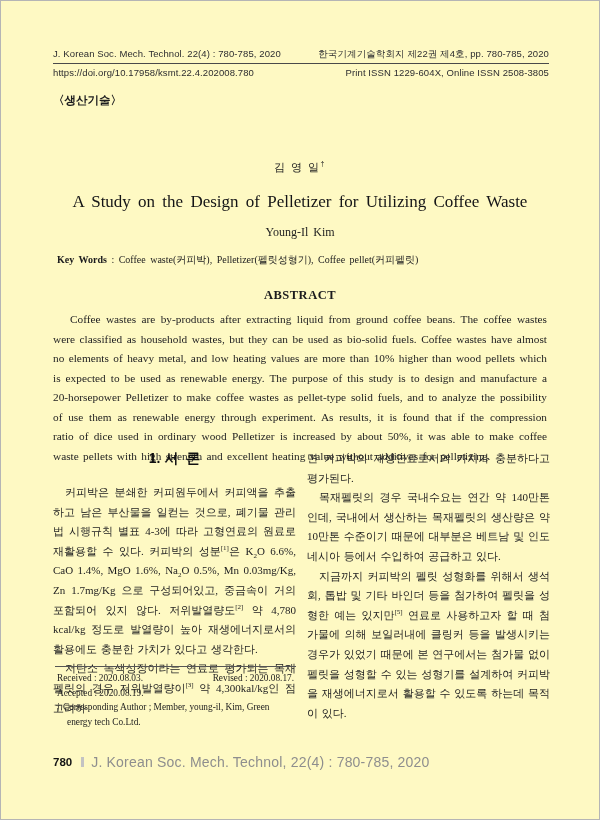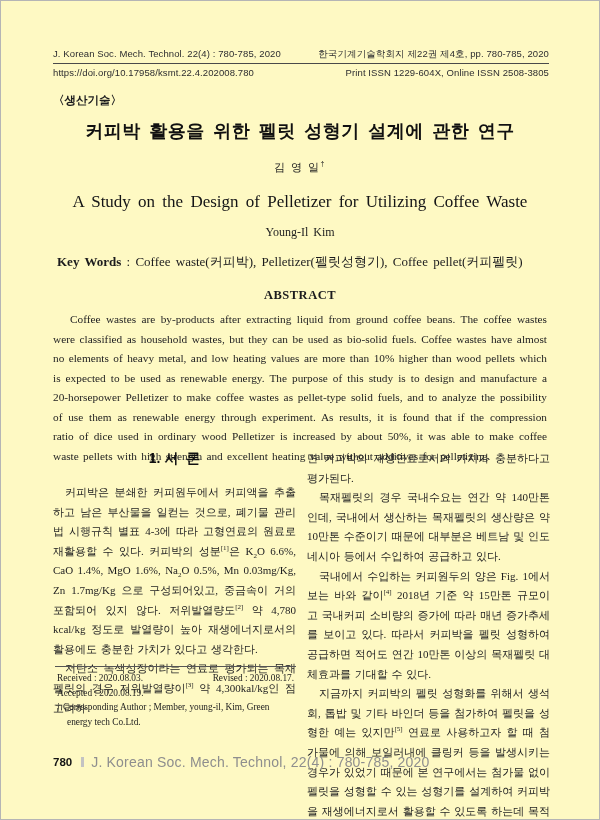--- a/index.html
+++ b/index.html
@@ -51,21 +51,21 @@
     position: absolute; left: 30px; right: 30px; top: 191px;
     text-align: center;
     font-size: 17px; font-weight: 500; word-spacing: 3px; color: #141416;
   }
   .author-en {
     position: absolute; left: 0; right: 0; top: 224px;
     text-align: center; font-size: 12px; word-spacing: 2px; color: #222;
   }
   .keywords {
     position: absolute; left: 56px; right: 36px; top: 252px;
-    font-size: 13px; word-spacing: 2px;
+    font-size: 10px; word-spacing: 2px;
   }
   .keywords .kw-label { font-weight: 700; }
 
   
   .abstract-heading {
     position: absolute; left: 0; right: 0; top: 287px;
     text-align: center; font-weight: 700; font-size: 12.5px; letter-spacing: 0.5px;
   }
   .abstract-text {
     position: absolute; left: 52px; right: 52px; top: 309px;
@@ -125,21 +125,20 @@
       <span>한국기계기술학회지 제22권 제4호, pp. 780-785, 2020</span>
     </div>
     <div class="jh-row second">
       <span>https://doi.org/10.17958/ksmt.22.4.202008.780</span>
       <span>Print ISSN 1229-604X, Online ISSN 2508-3805</span>
     </div>
   </header>
 
   <div class="category">〈생산기술〉</div>
 
-  <h1 class="title-ko">커피박 활용을 위한 펠릿 성형기 설계에 관한 연구</h1>
 
   <div class="author-ko"><span>김 영 일</span><sup>†</sup></div>
 
   <h2 class="title-en">A Study on the Design of Pelletizer for Utilizing Coffee Waste</h2>
 
   <div class="author-en">Young-Il Kim</div>
 
   <div class="keywords"><span class="kw-label">Key Words</span><span> : </span><span>Coffee waste(커피박), Pelletizer(펠릿성형기), Coffee pellet(커피펠릿)</span></div>
 
   <div class="abstract-heading">ABSTRACT</div>
@@ -147,21 +146,20 @@
 
   <section class="col col-left">
     <h3 class="section-heading">1. 서  론</h3>
     <p class="body-par"><span>커피박은 분쇄한 커피원두에서 커피액을 추출하고 남은 부산물을 일컫는 것으로, 폐기물 관리법 시행규칙 별표 4-3에 따라 고형연료의 원료로 재활용할 수 있다. 커피박의 성분</span><sup>[1]</sup><span>은 K</span><sub>2</sub><span>O 6.6%, CaO 1.4%, MgO 1.6%, Na</span><sub>2</sub><span>O 0.5%, Mn 0.03mg/Kg, Zn 1.7mg/Kg 으로 구성되어있고, 중금속이 거의 포함되어 있지 않다. 저위발열량도</span><sup>[2]</sup><span> 약 4,780 kcal/kg 정도로 발열량이 높아 재생에너지로서의 활용에도 충분한 가치가 있다고 생각한다.</span></p>
     <p class="body-par"><span>저탄소 녹색성장이라는 연료로 평가되는 목재펠릿의 경우 저위발열량이</span><sup>[3]</sup><span> 약 4,300kal/kg인 점 고려하</span></p>
   </section>
 
   <section class="col col-right">
     <p class="body-par no-indent"><span>면 커피박의 재생연료로서의 가치가 충분하다고 평가된다.</span></p>
     <p class="body-par"><span>목재펠릿의 경우 국내수요는 연간 약 140만톤 인데, 국내에서 생산하는 목재펠릿의 생산량은 약 10만톤 수준이기 때문에 대부분은 베트남 및 인도네시아 등에서 수입하여 공급하고 있다.</span></p>
-    <p class="body-par"><span>국내에서 수입하는 커피원두의 양은 Fig. 1에서 보는 바와 같이</span><sup>[4]</sup><span> 2018년 기준 약 15만톤 규모이고 국내커피 소비량의 증가에 따라 매년 증가추세를 보이고 있다. 따라서 커피박을 펠릿 성형하여 공급하면 적어도 연간 10만톤 이상의 목재펠릿 대체효과를 기대할 수 있다.</span></p>
     <p class="body-par"><span>지금까지 커피박의 펠릿 성형화를 위해서 생석회, 톱밥 및 기타 바인더 등을 첨가하여 펠릿을 성형한 예는 있지만</span><sup>[5]</sup><span> 연료로 사용하고자 할 때 첨가물에 의해 보일러내에 클링커 등을 발생시키는 경우가 있었기 때문에 본 연구에서는 첨가물 없이 펠릿을 성형할 수 있는 성형기를 설계하여 커피박을 재생에너지로서 활용할 수 있도록 하는데 목적이 있다.</span></p>
   </section>
 
   <div class="footnote">
     <hr class="fn-rule">
     <div class="fn-dates">
       <span>Received : 2020.08.03.</span>
       <span>Revised : 2020.08.17.</span>
     </div>
     <div class="fn-accepted">Accepted : 2020.08.19.</div>

